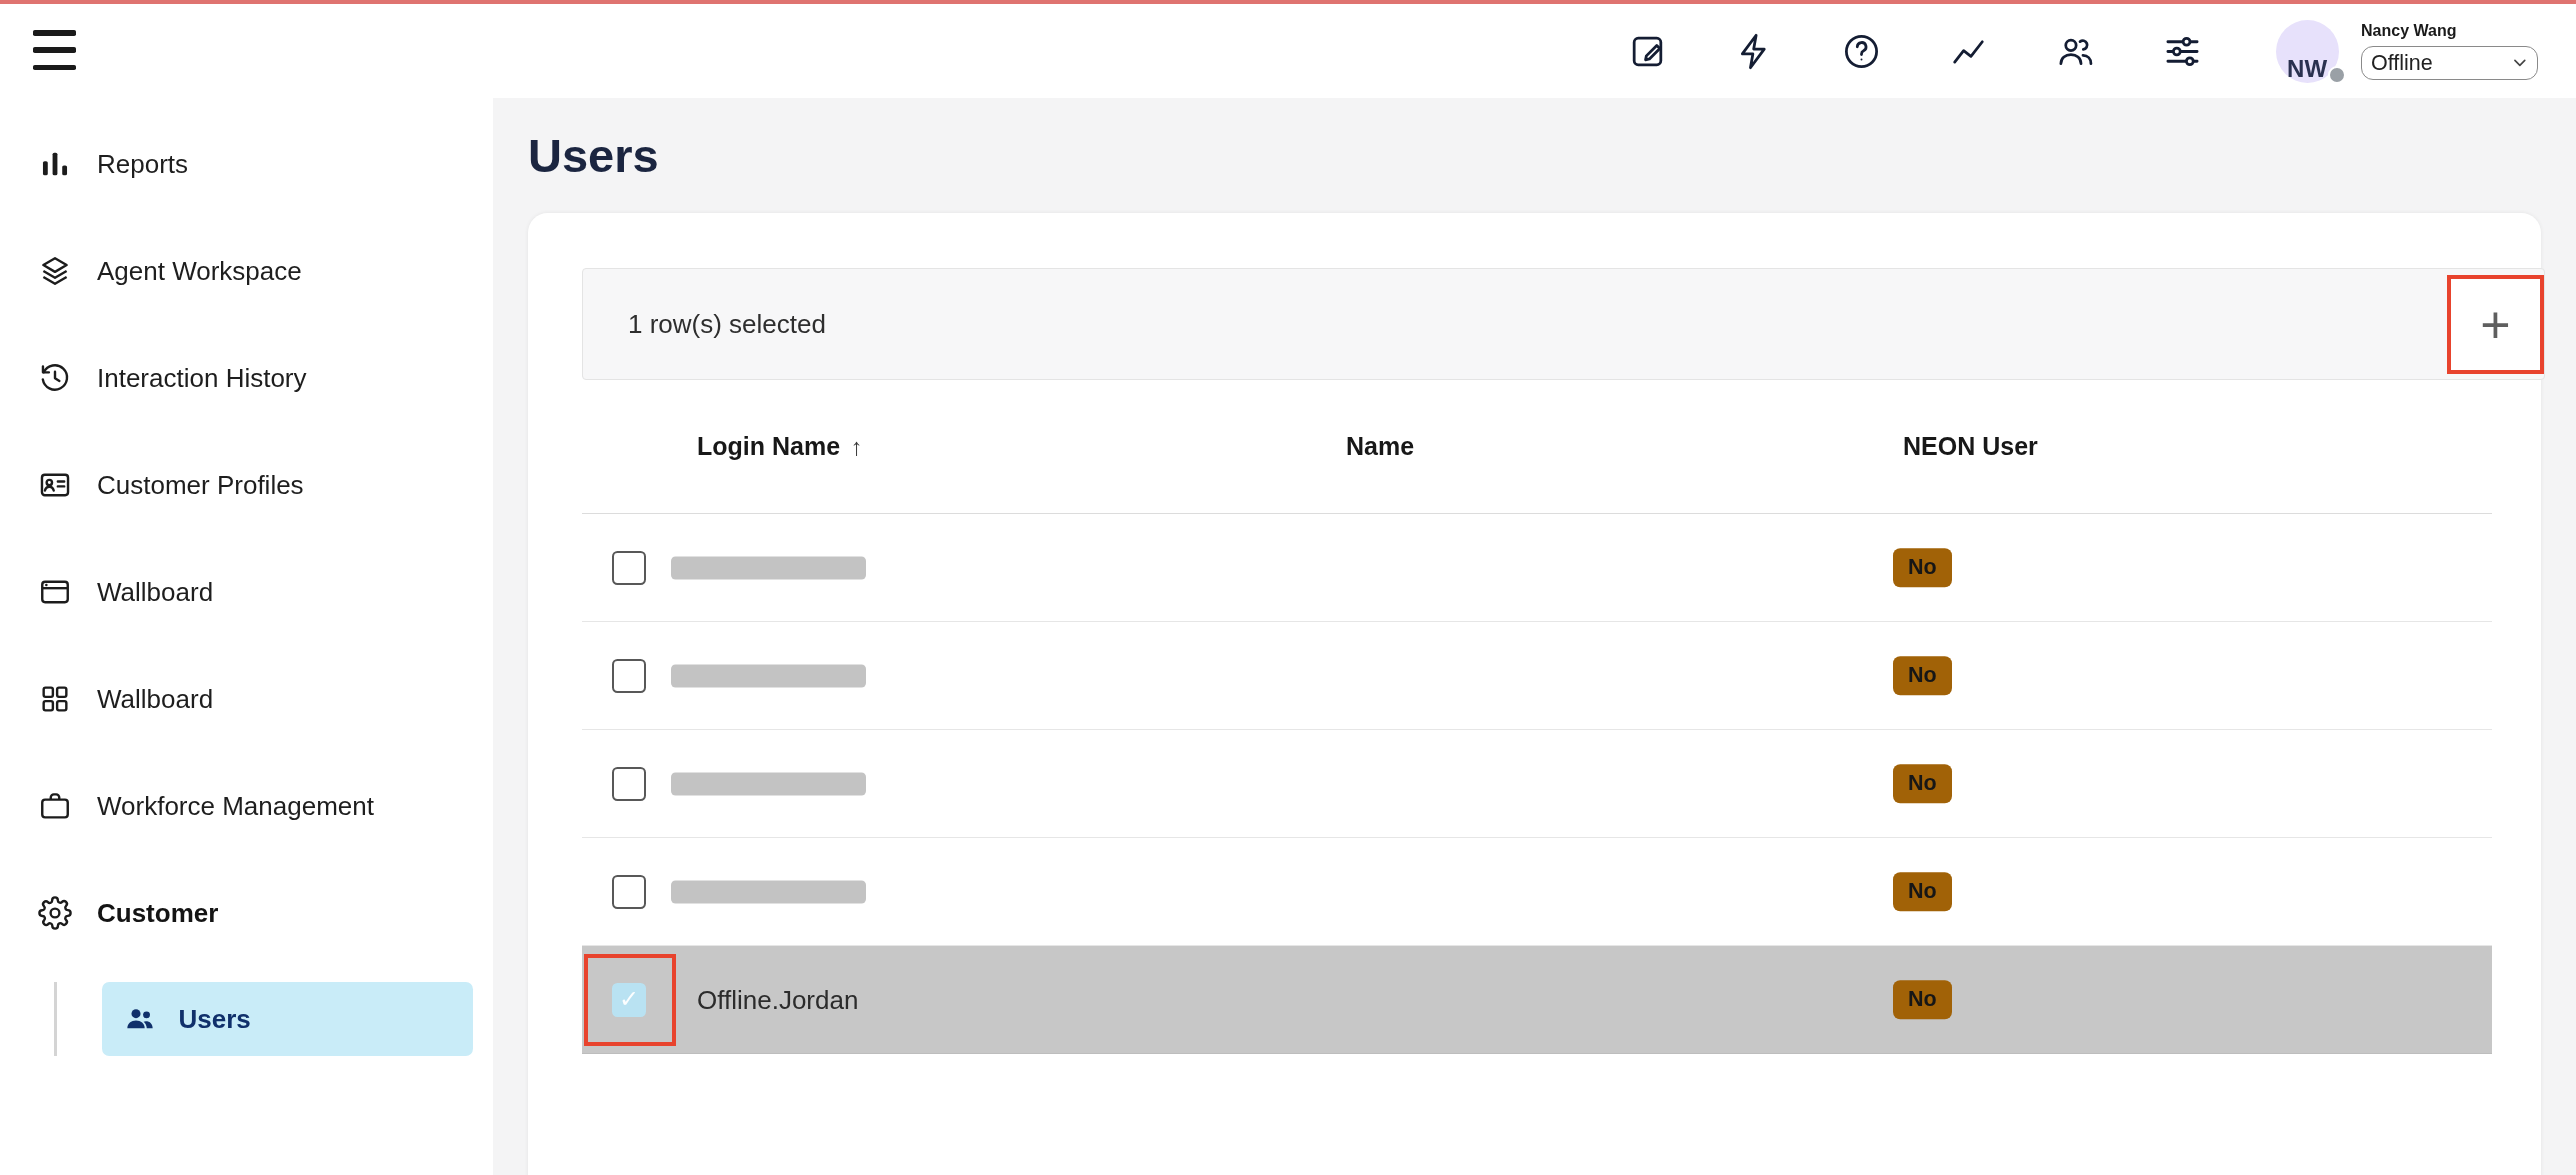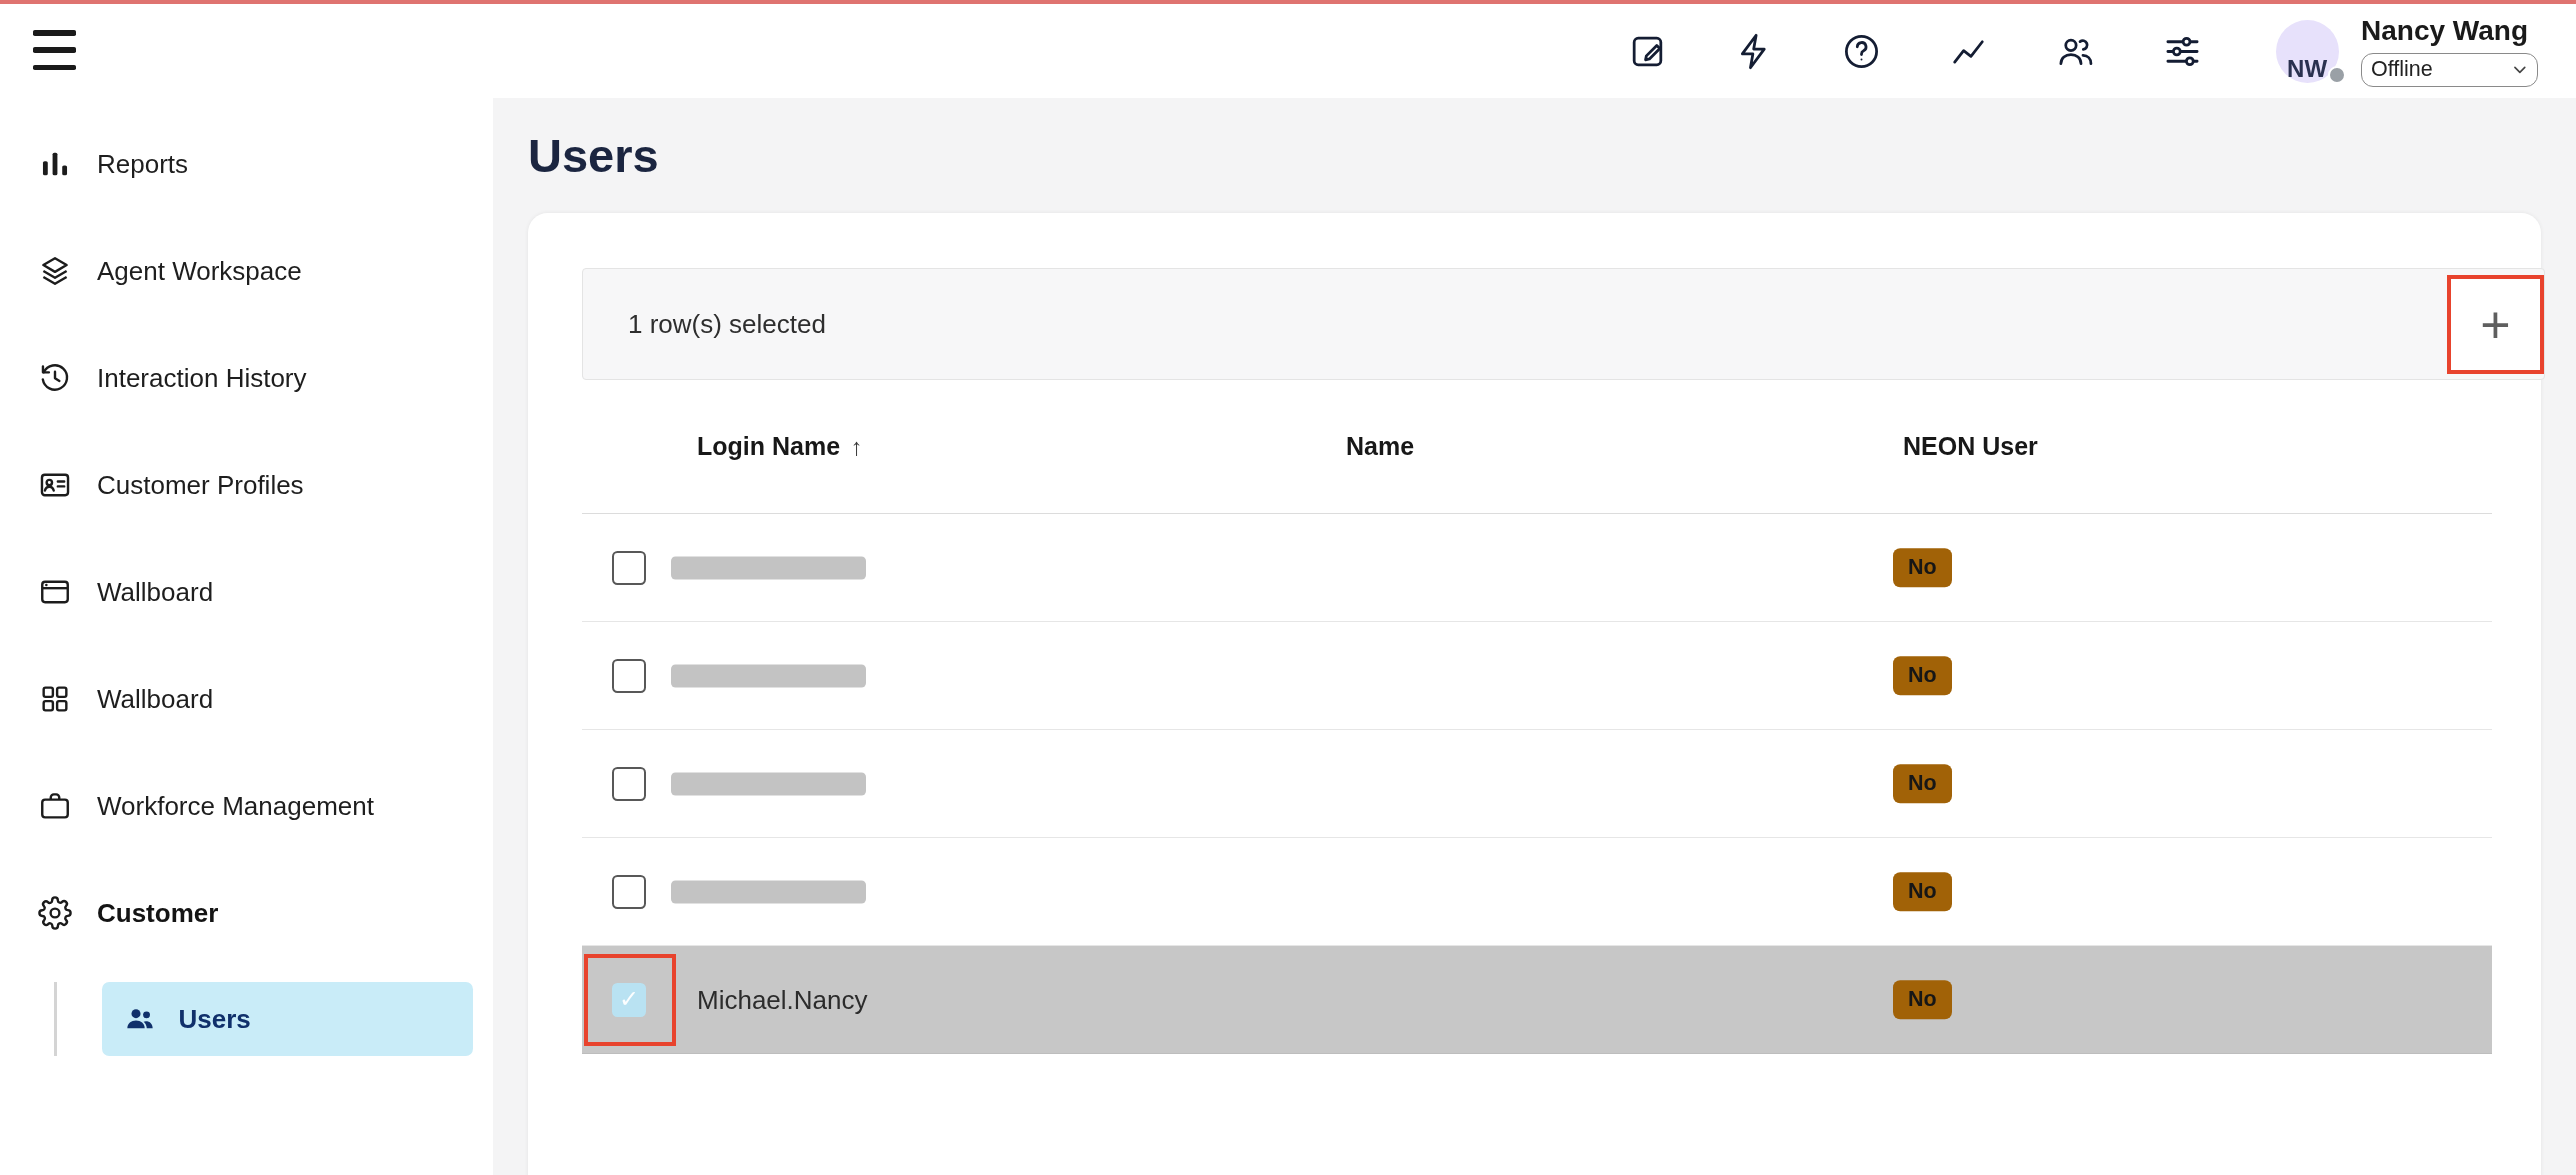--- a/index.html
+++ b/index.html
@@ -18,21 +18,21 @@
   .menu-btn i { display:block; height:5.4px; background:#1a1a1a; border-radius:1.8px; }
   .topbar-right { position:absolute; right:38px; top:0; height:95px; display:flex; align-items:center; }
   .tb-icon { width:39px; height:39px; margin-left:68px; color:#141d33; flex:0 0 auto; cursor:pointer; }
   .tb-icon svg { width:100%; height:100%; }
   .avatar { position:relative; width:63px; height:63px; margin-left:74px; border-radius:50%;
     background:#e7e1fb; display:flex; align-items:flex-end; justify-content:center;
     font-size:24px; font-weight:700; color:#2a3150; }
   .status-dot { position:absolute; right:-7.2px; bottom:-1.8px; width:18px; height:18px;
     background:#9aa0a6; border:2.7px solid #fff; border-radius:50%; }
   .user-col { display:flex; flex-direction:column; margin-left:22.4px; width:177px; }
-  .user-name { font-size:28px; font-weight:700; color:#1a1a1a; line-height:1.1; }
+  .user-name { font-size:16px; font-weight:700; color:#1a1a1a; line-height:1.1; }
   .status-select { margin-top:6.3px; height:34px; border:1.8px solid #8a8a8a; border-radius:12px;
     background:#fff; display:flex; align-items:center; justify-content:space-between;
     padding:0 7.2px 0 9px; font-size:21.5px; color:#222; cursor:pointer; }
   .status-select svg { width:19.7px; height:19.7px; color:#444; }
   
   .sidebar { position:absolute; top:98px; left:0; bottom:0; width:493px; background:#fff; }
   .nav { position:absolute; top:12.5px; left:0; right:0; }
   .nav-item { height:107px; display:flex; align-items:center; padding-left:38px; cursor:pointer; }
   .nav-item .nicon { width:34px; height:34px; margin-right:25px; color:#1c1c1c; flex:0 0 auto; }
   .nav-item .nicon svg { width:100%; height:100%; }
@@ -297,20 +297,20 @@
 
       <div class="trow">
         <span class="cb"></span>
         <span class="redact rlogin"></span>
         <span class="badge">No</span>
       </div>
 
       <div class="trow selected">
         <span class="cb checked"></span>
         <div class="annotation-cb"></div>
-        <span class="login-text">Michael.Nancy</span>
+        <span class="login-text">Offline.Jordan</span>
         <span class="badge">No</span>
       </div>
     </div>
 
   </section>
 </main>
 
 
 </body></html>

